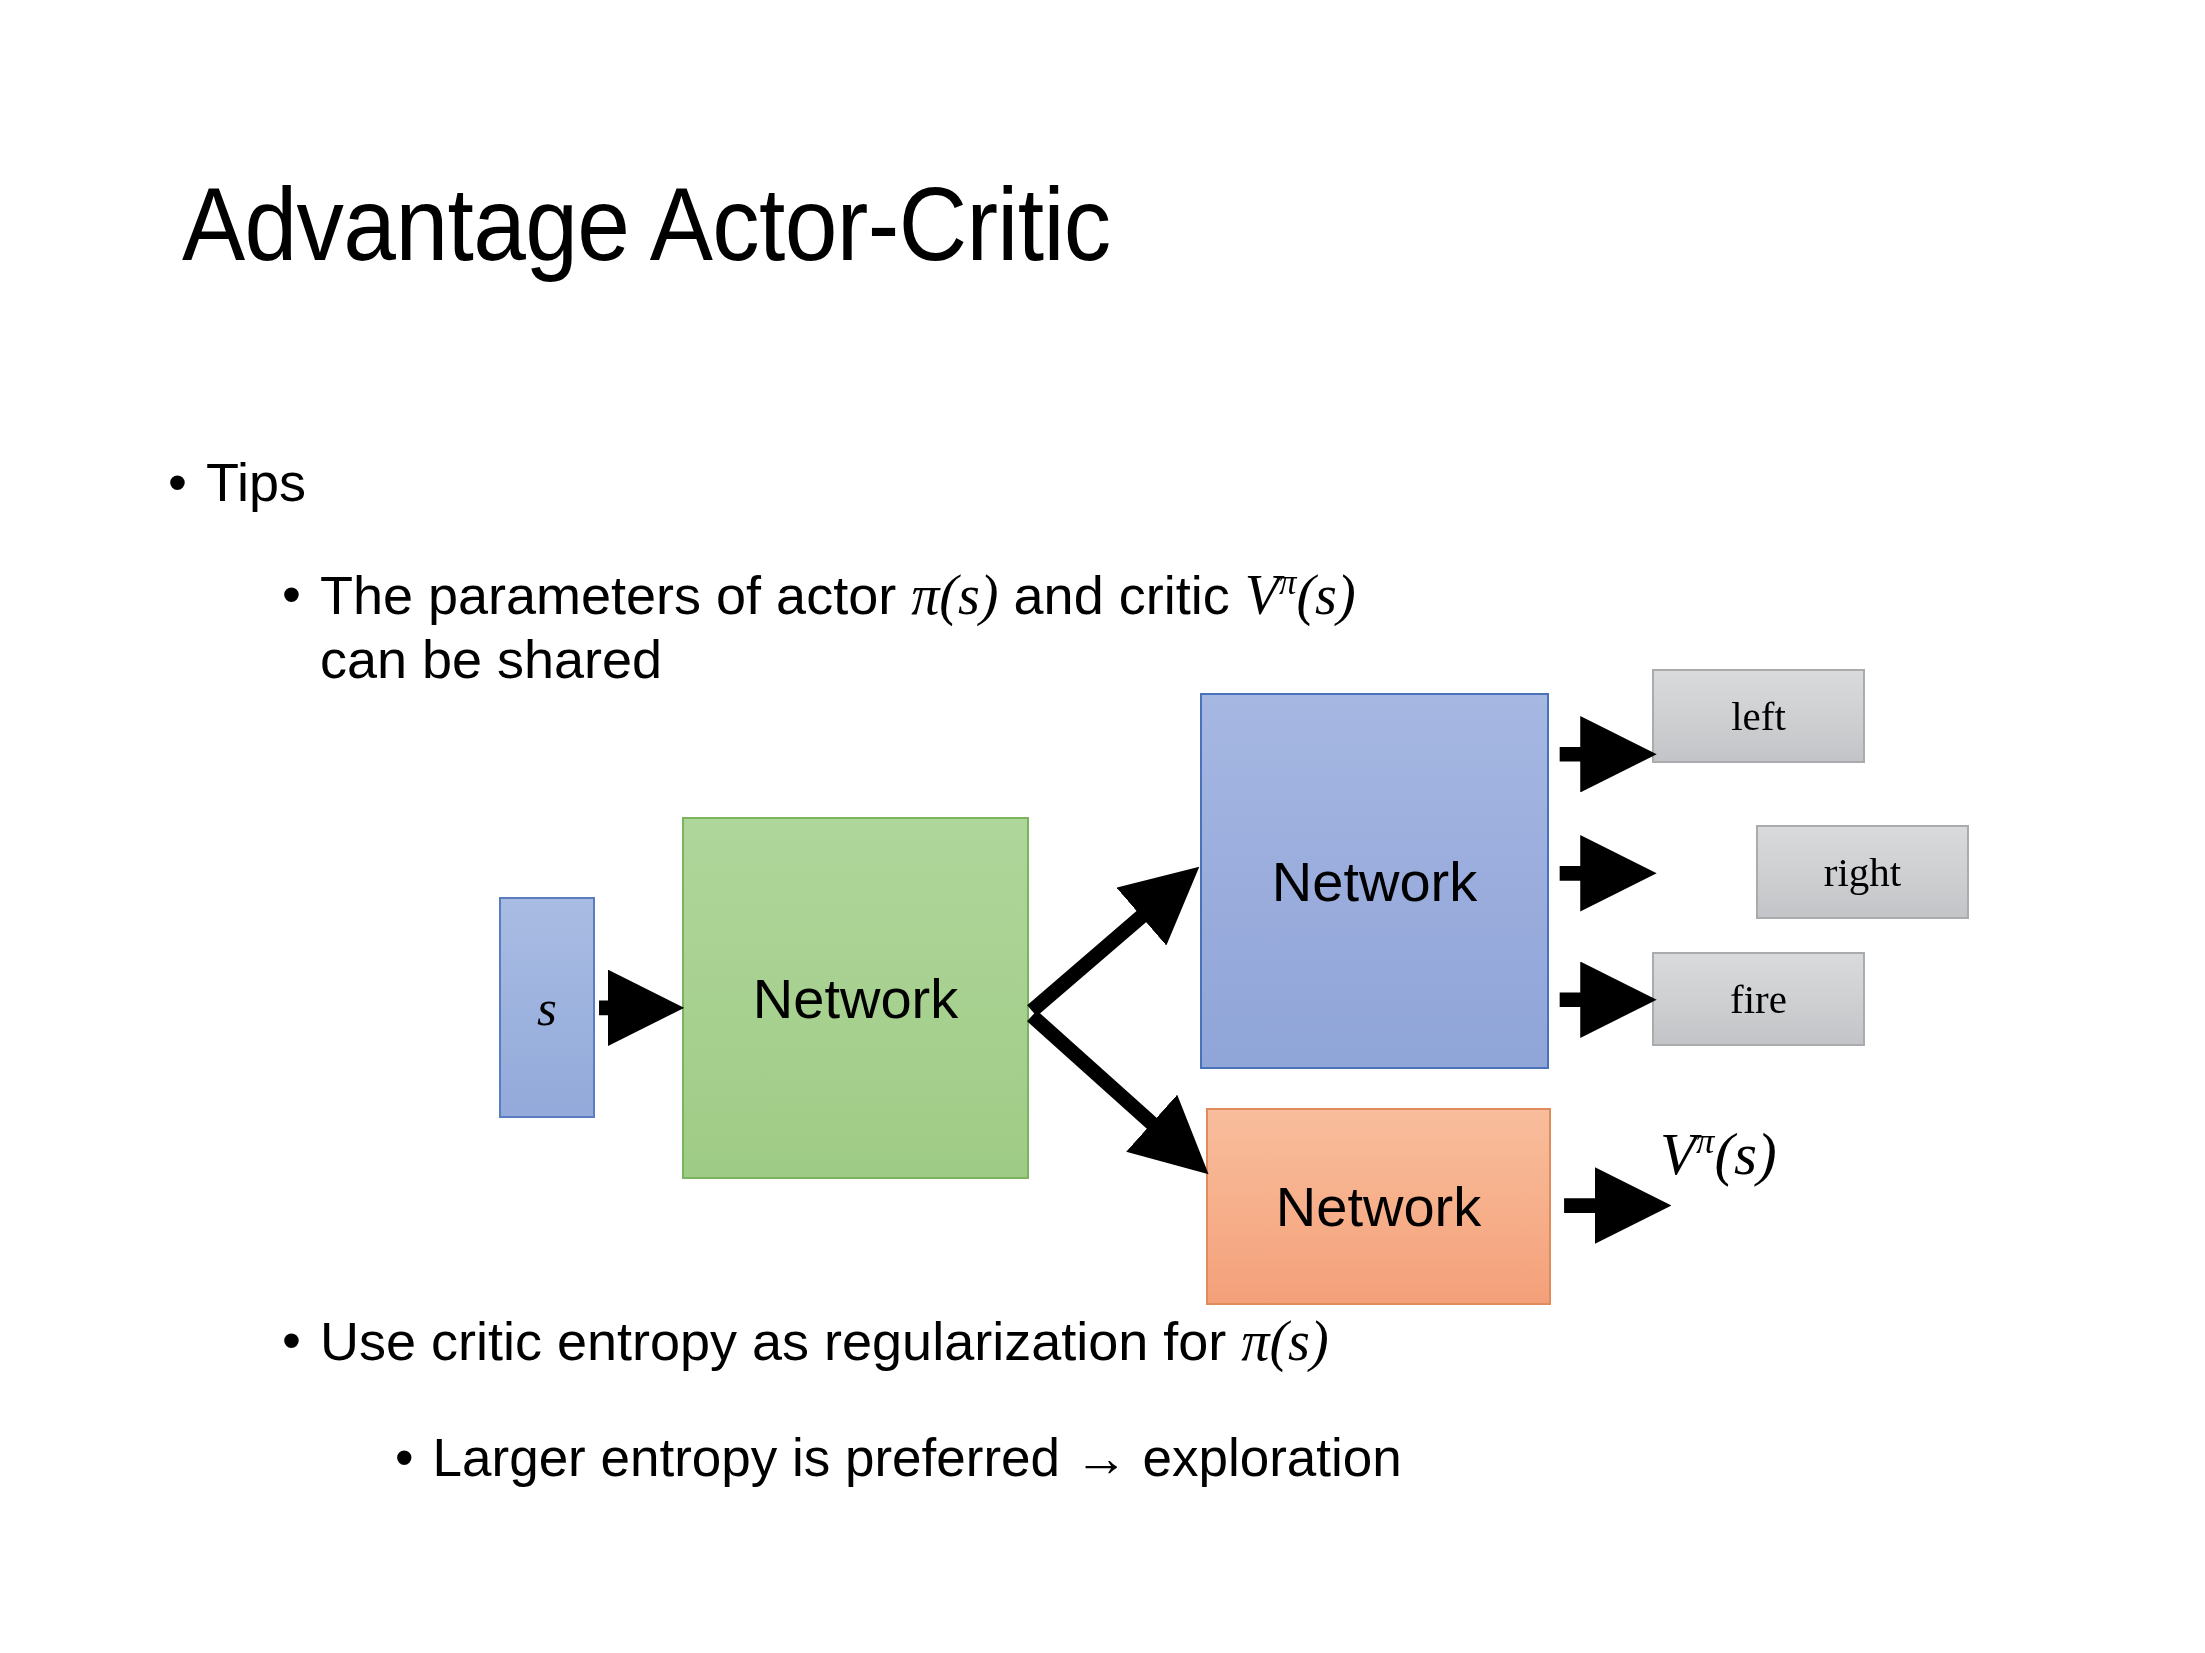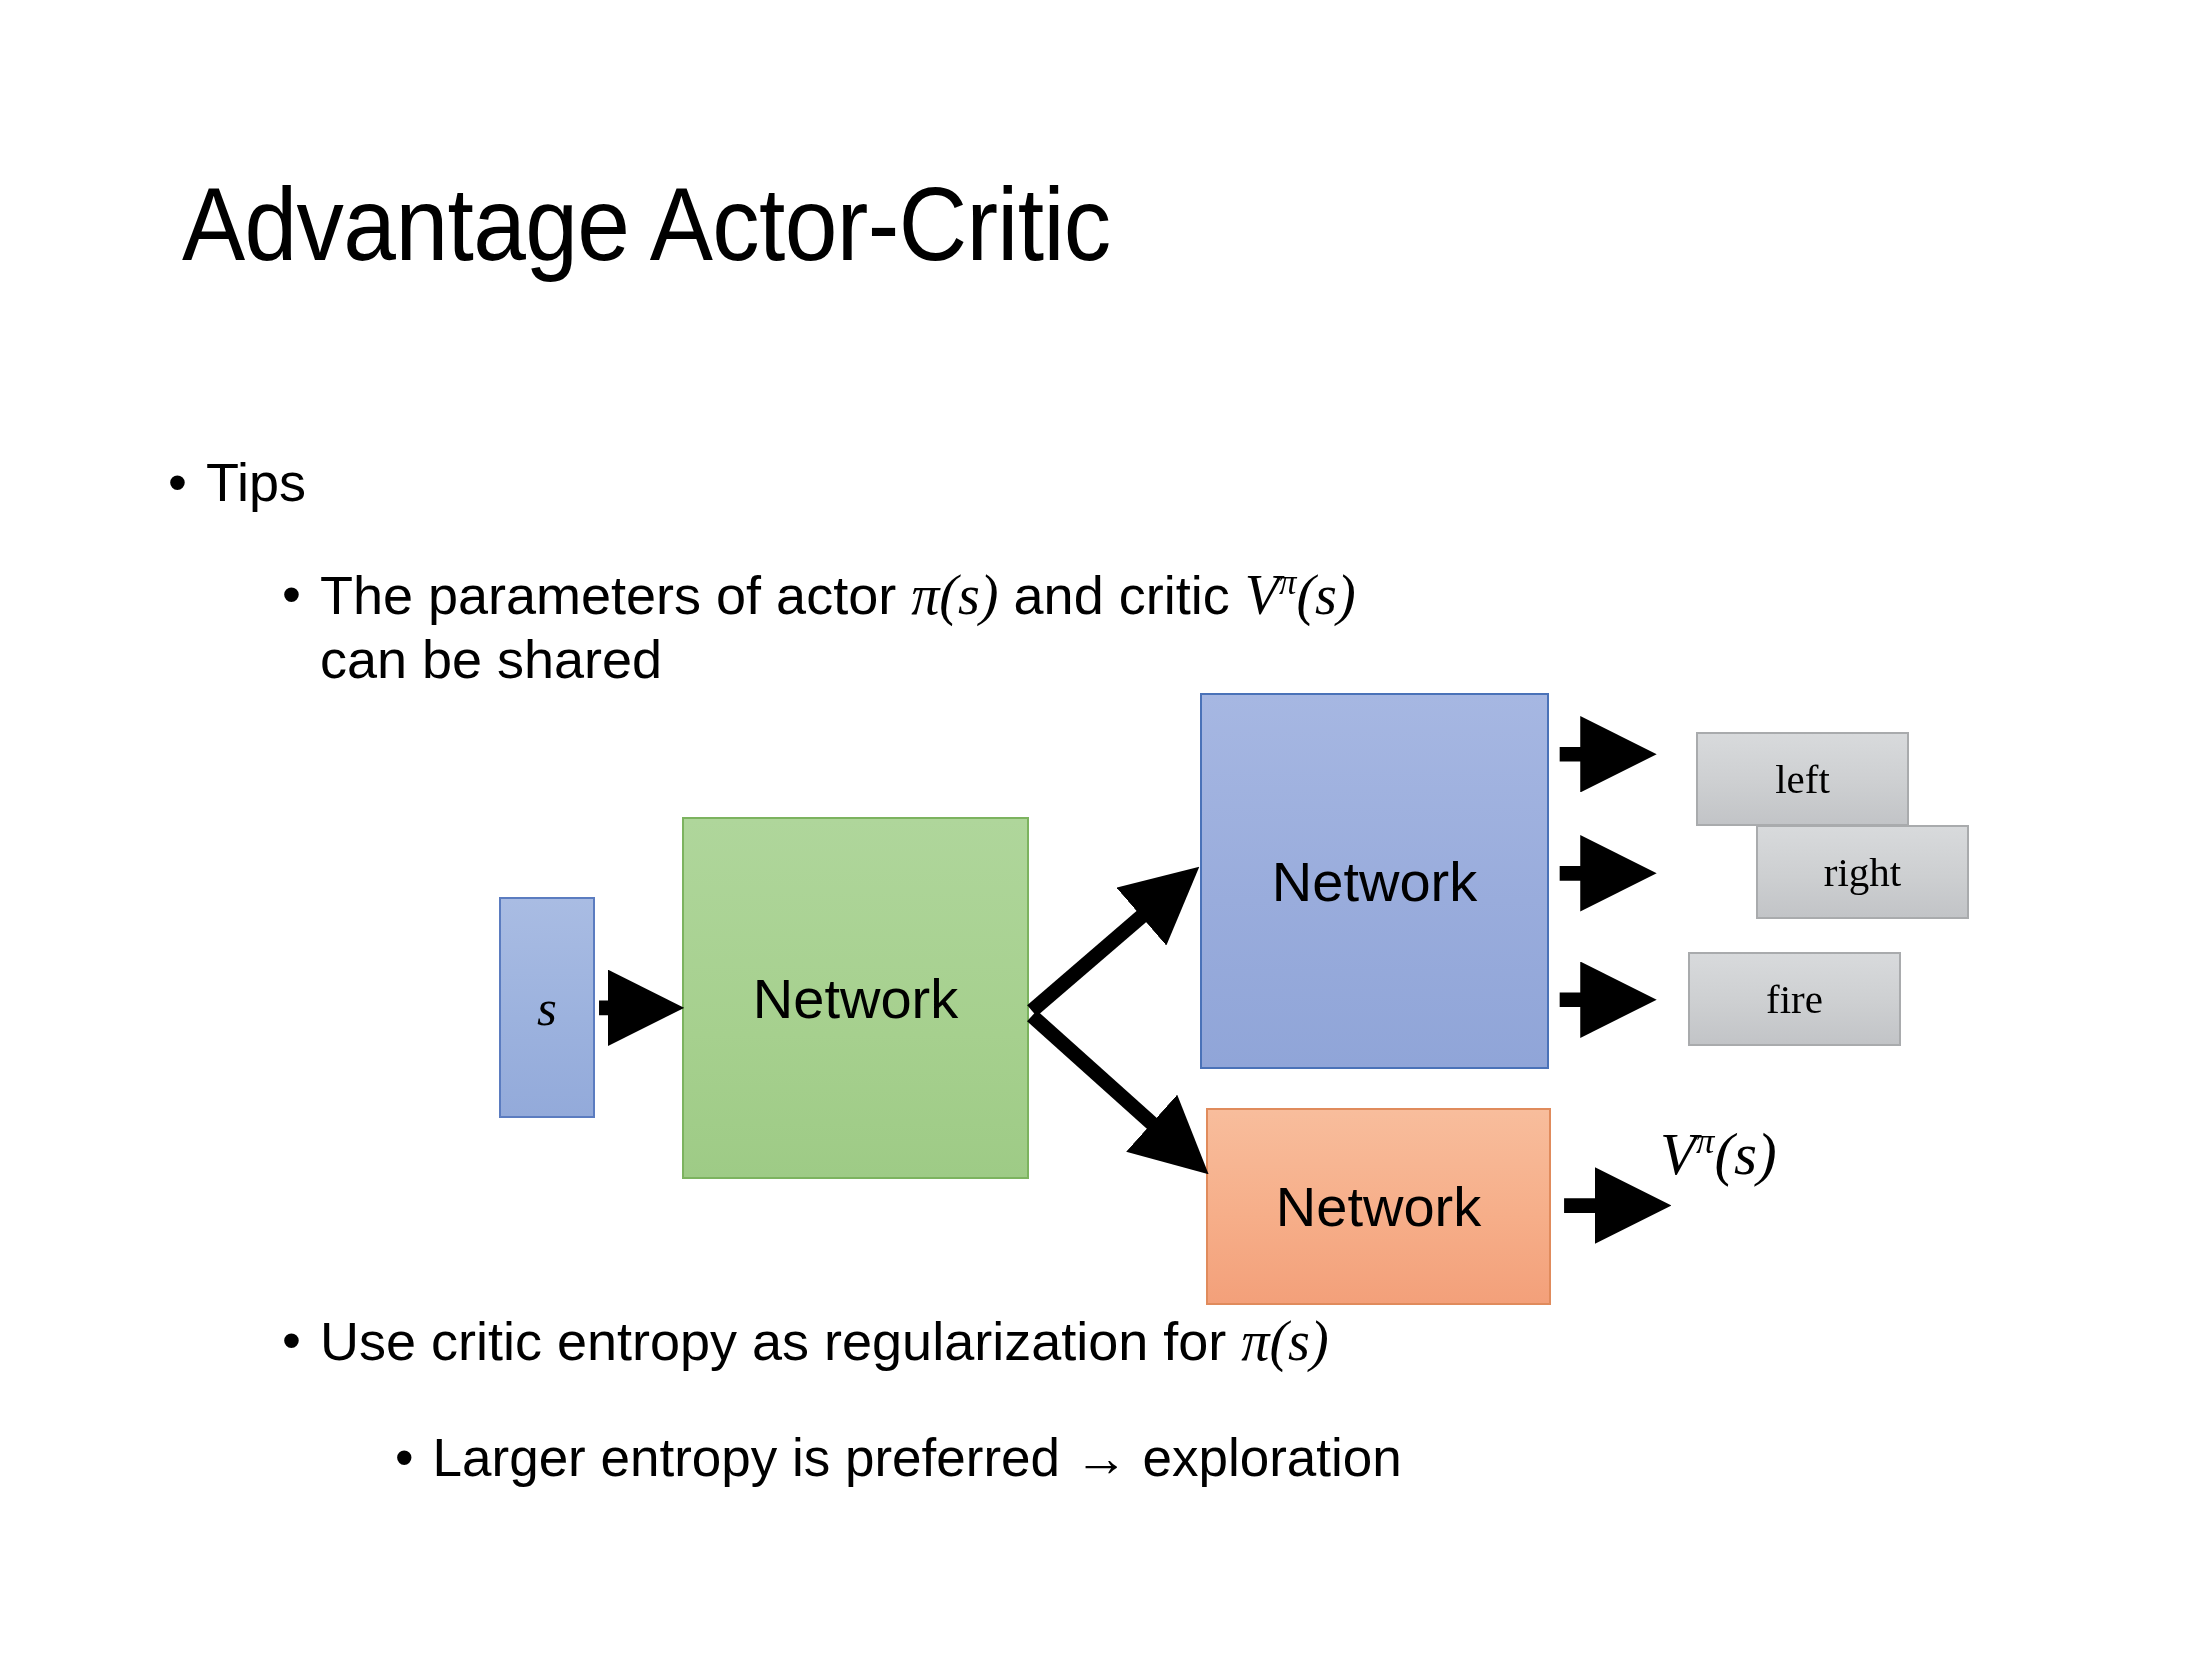--- a/index.html
+++ b/index.html
@@ -168,23 +168,23 @@
 
   
   .action-box {
     background: linear-gradient(180deg, #D8DADC 0%, #CDCFD1 55%, #C2C4C7 100%);
     border: 2.2px solid #A9ABAD;
     font-family: "Liberation Serif", "DejaVu Serif", serif;
     font-size: 41px;
     width: 213px;
     height: 94px;
   }
-  #node-left   { left: 1652px; top: 732px; margin-left: 44px; }
+  #node-left   { left: 1652px; top: 669px; }
   #node-right  { left: 1716px; top: 825px; margin-left: 40px; }
-  #node-fire   { left: 1652px; top: 952px; margin-left: 36px; }
+  #node-fire   { left: 1652px; top: 952px; }
 
   
   #out-v {
     position: absolute;
     left: 1660px;
     top: 1120px;
     font-family: "Liberation Serif", "DejaVu Serif", serif;
     font-style: italic;
     font-size: 59px;
     color: #000000;

